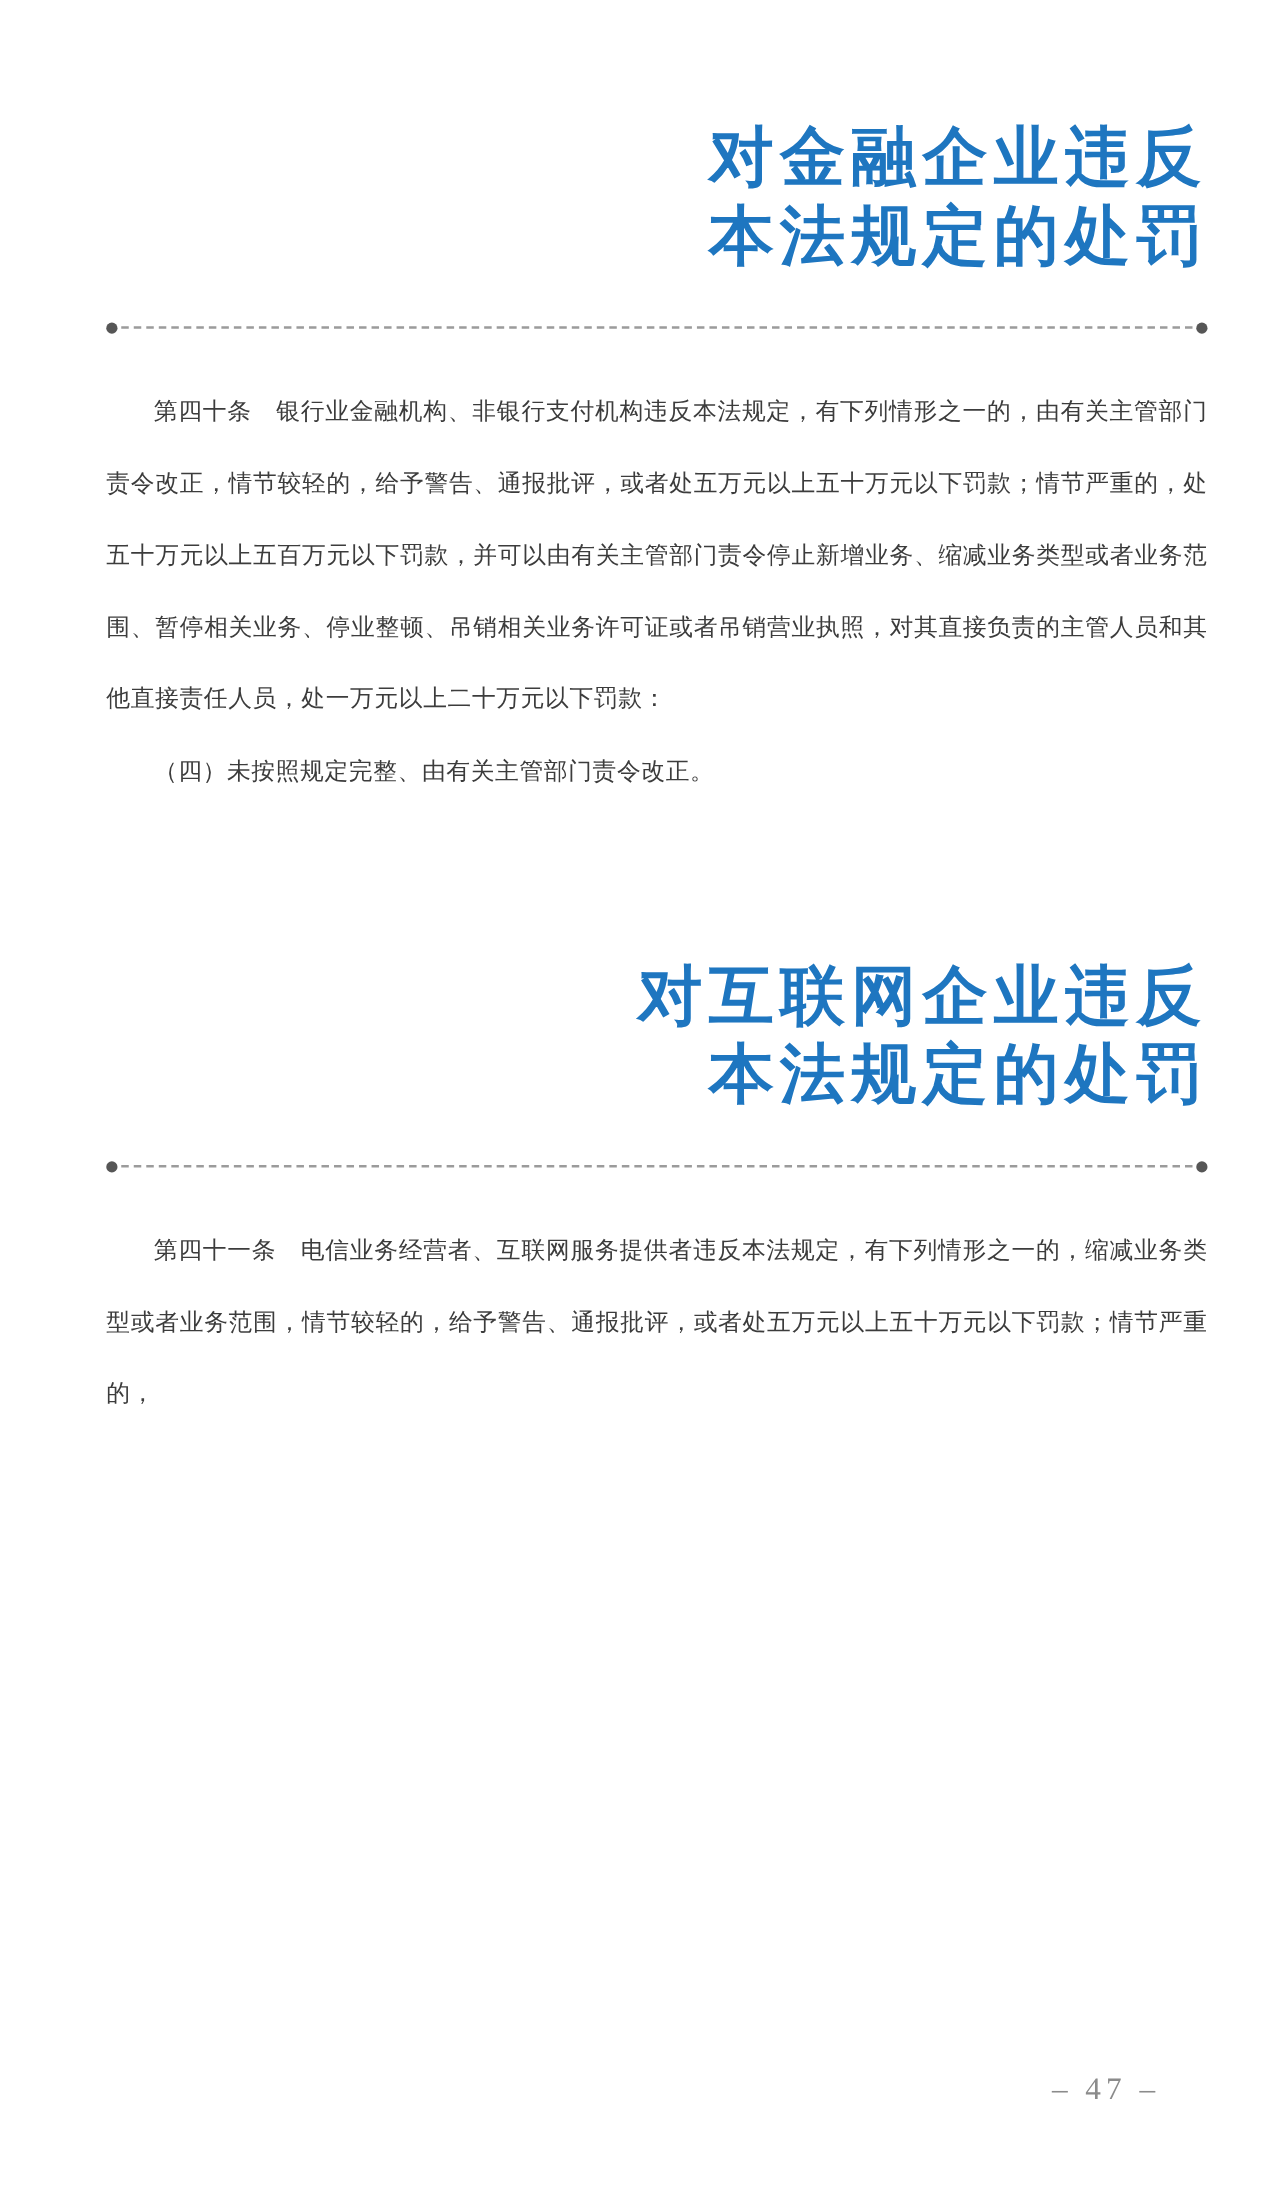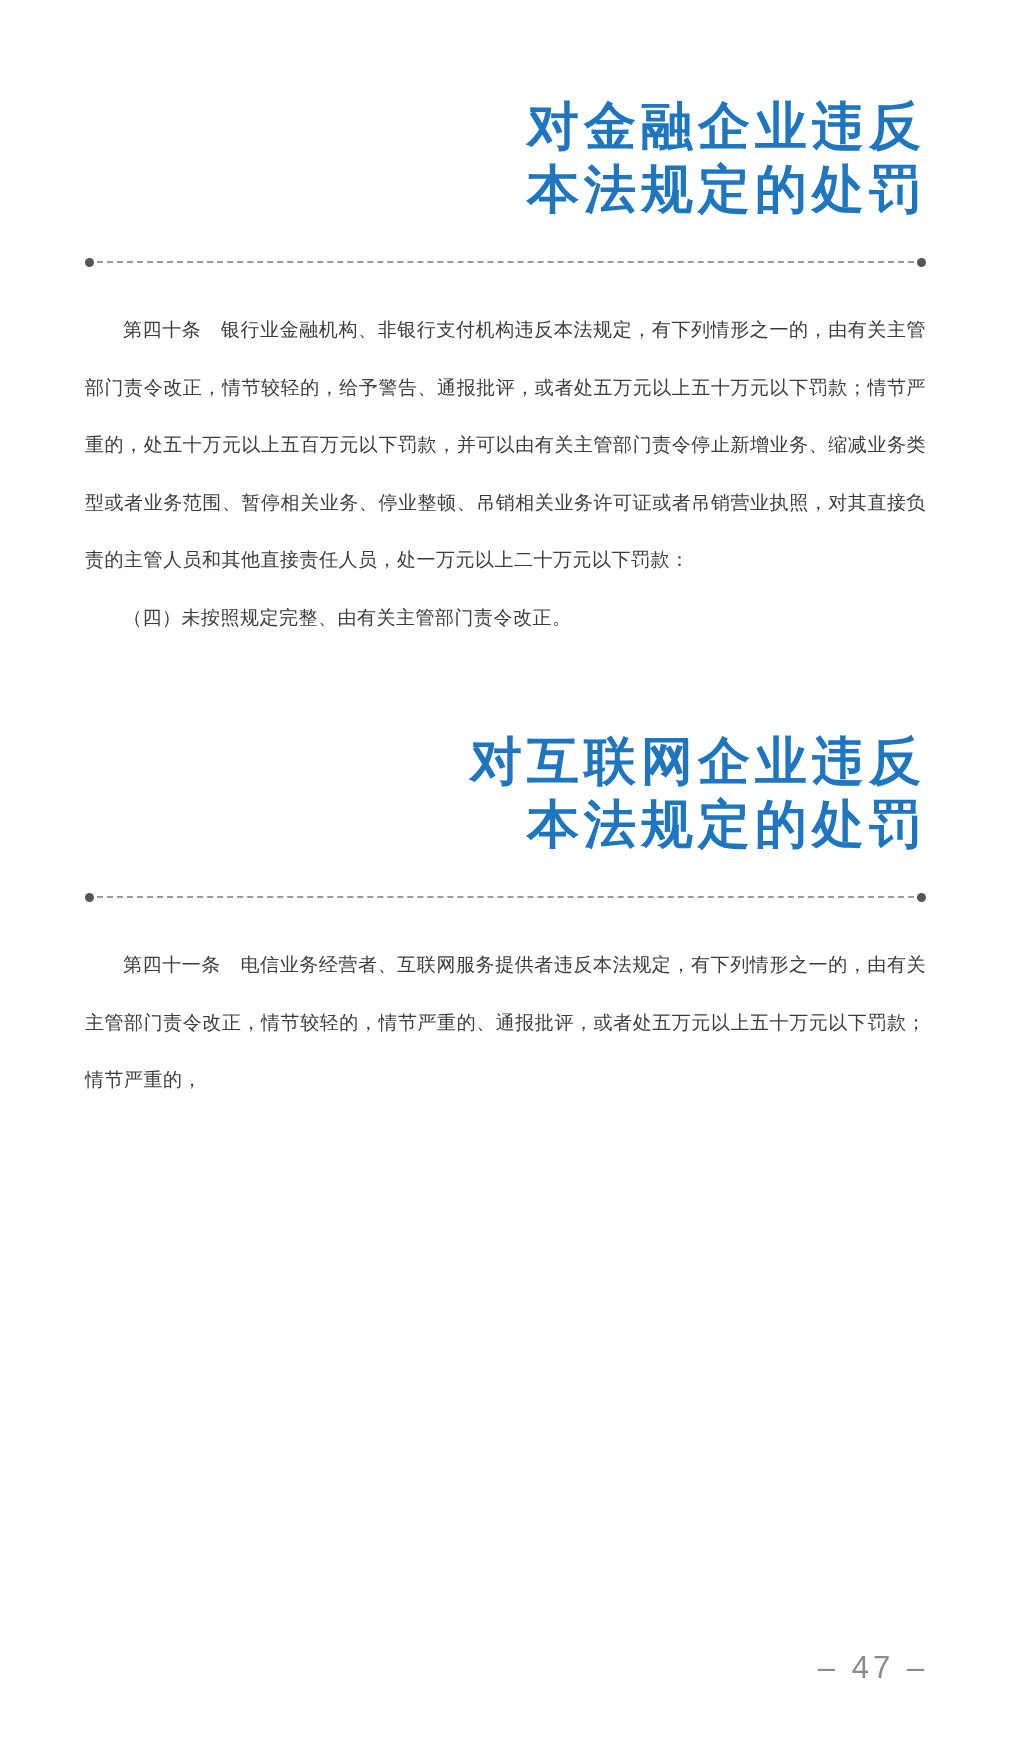--- a/index.html
+++ b/index.html
@@ -7,23 +7,23 @@
     padding: 0;
     background: #e9e9e9;
   }
   .page {
     position: relative;
     width: 1024px;
     height: 1748px;
     margin: 0 auto;
     background: #ffffff;
     overflow: hidden;
-    font-family: Liberation Sans, sans-serif;
+    font-family: Liberation Serif, serif;
     box-sizing: border-box;
-    padding: 95px 98px 0 85px;
+    padding: 95px 58px 0 85px;
   }
   .section-heading {
     margin: 0;
     text-align: right;
     color: #1e76c0;
     font-size: 52px;
     line-height: 63px;
     font-weight: 700;
     letter-spacing: 5px;
   }
@@ -52,28 +52,28 @@
   .body-text p {
     margin: 0;
     color: #3c3c3c;
     font-size: 19px;
     line-height: 57.5px;
     text-indent: 2em;
     text-align: justify;
     letter-spacing: 0.5px;
   }
   .section-internet {
-    margin-top: 84px;
+    margin-top: 120px;
   }
   .page-number {
     position: absolute;
     right: 96px;
     bottom: 62px;
     color: #8b8b8b;
-    font-size: 31px;
+    font-size: 25px;
     letter-spacing: 4px;
     white-space: nowrap;
   }
 </style>
 </head>
 <body>
 
 <div class="page">
 
   <section class="section-financial">
@@ -94,19 +94,19 @@
   <section class="section-internet">
     <h1 class="section-heading"><span>对互联网企业违反</span><br><span>本法规定的处罚</span></h1>
 
     <div class="separator">
       <span class="dot"></span>
       <span class="dashes"></span>
       <span class="dot"></span>
     </div>
 
     <div class="body-text">
-      <p>第四十一条　电信业务经营者、互联网服务提供者违反本法规定，有下列情形之一的，由有关主管部门责令改正，情节较轻的，情节严重的、通报批评，或者处五万元以上五十万元以下罚款；情节严重的，</p>
+      <p>第四十一条　电信业务经营者、互联网服务提供者违反本法规定，有下列情形之一的，缩减业务类型或者业务范围，情节较轻的，给予警告、通报批评，或者处五万元以上五十万元以下罚款；情节严重的，</p>
     </div>
   </section>
 
   <div class="page-number">– 47 –</div>
 
 </div>
 
 </body></html>

